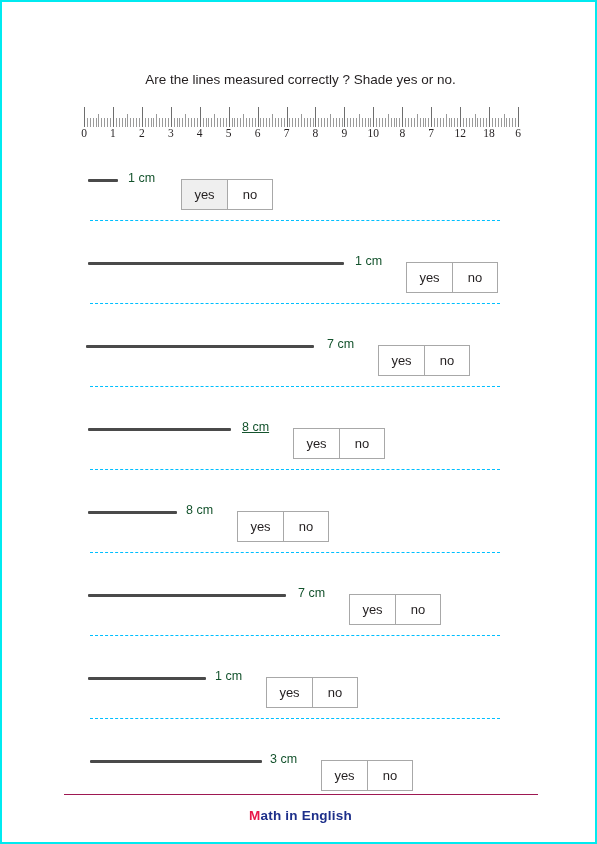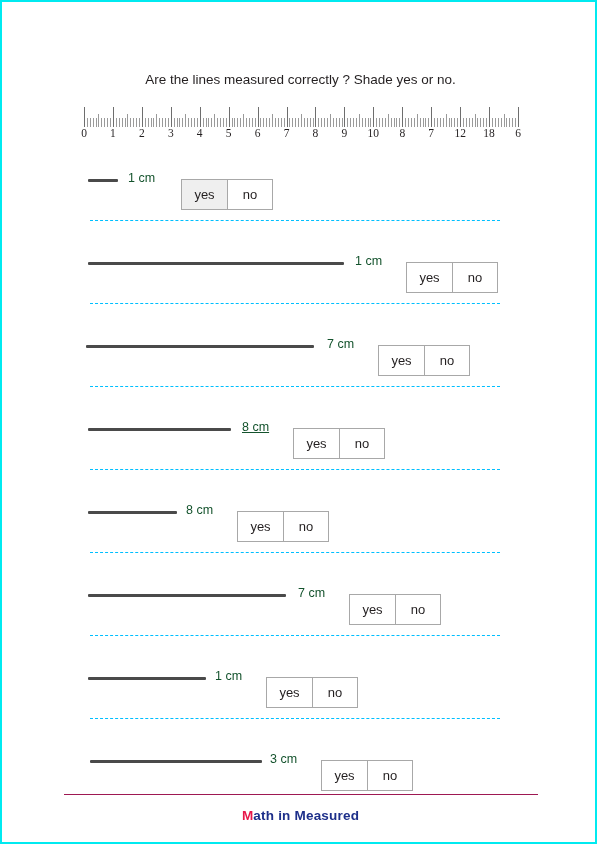--- a/index.html
+++ b/index.html
@@ -449,16 +449,16 @@
       <div class="sep" style="top: 301px;"></div>
       <div class="sep" style="top: 384px;"></div>
       <div class="sep" style="top: 467px;"></div>
       <div class="sep" style="top: 550px;"></div>
       <div class="sep" style="top: 633px;"></div>
       <div class="sep" style="top: 716px;"></div>
     </div>
 
   <div class="footer-rule"></div>
   <div class="footer-logo">
-    <span class="logo-m">M</span><span class="logo-rest">ath in Measured</span>
+    <span class="logo-m">M</span><span class="logo-rest">ath in English</span>
   </div>
 
 </div>
 
 </body></html>

